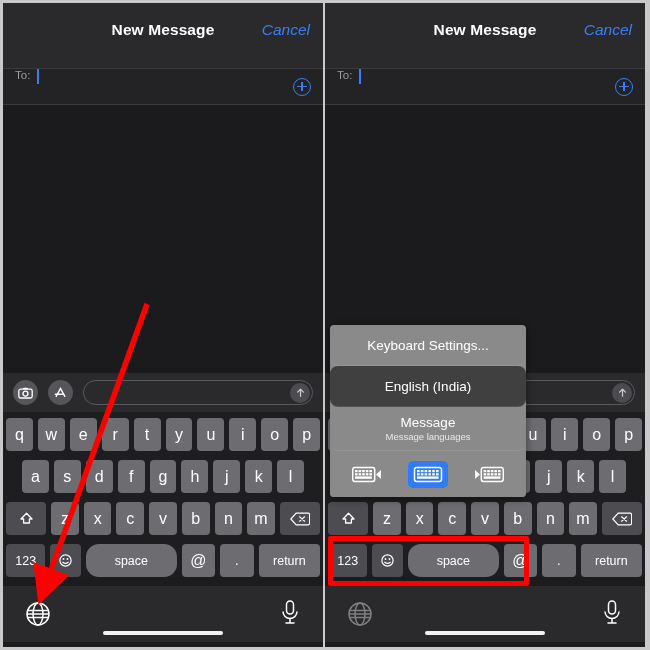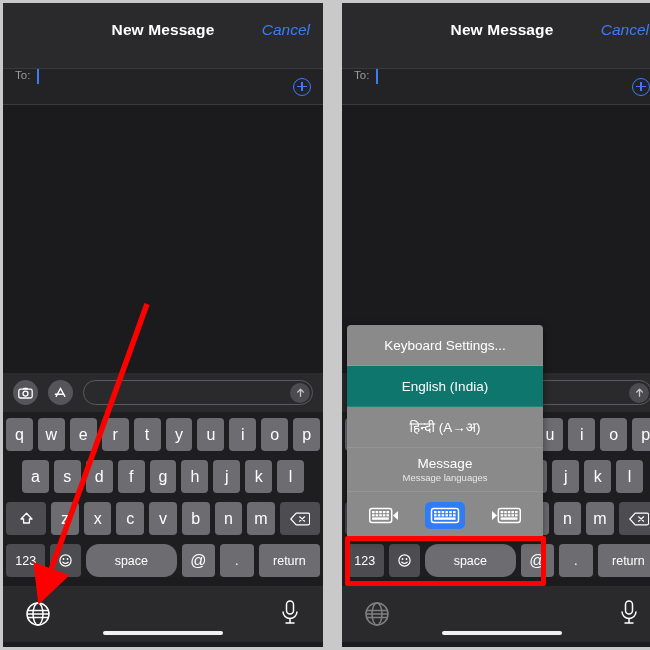--- a/index.html
+++ b/index.html
@@ -7,21 +7,21 @@
     width: 650px; height: 650px;
     background: #c8c8c8;
     font-family: "Liberation Sans", sans-serif;
     overflow: hidden;
   }
   .stage {
     position: relative;
     width: 650px; height: 650px;
     background: #c9c9c9;
     display: flex;
-    gap: 19px;
+    gap: 2px;
     padding: 3px 2px 3px 3px;
   }
   .panel {
     position: relative;
     width: 320px; height: 644px;
     background: #1c1c1e;
     overflow: hidden;
     flex: 0 0 320px;
   }
 
@@ -184,22 +184,23 @@
   }
   .pop-item {
     height: 41px;
     display: flex;
     flex-direction: column;
     align-items: center;
     justify-content: center;
     color: #fff;
     font-size: 13.5px;
     border-bottom: 1px solid rgba(255,255,255,.10);
-  }
-  .pop-item.sel { background: #0f766e; }
+    border-radius: 8px;
+  }
+  .pop-item.sel { background: #404040; }
   .pop-item.tall { height: 44px; }
   .pop-sub { font-size: 9.5px; color: #e8e8e8; margin-top: 1px; }
   .pop-layouts {
     display: flex;
     align-items: center;
     justify-content: space-around;
     height: 46px;
     background: #8a8a8a;
     padding: 0 6px;
   }
@@ -476,23 +477,20 @@
       </span>
       <span class="home-ind"></span>
     </div>
 
     <div class="popup">
       <div class="pop-item">
         <span>Keyboard Settings...</span>
       </div>
       <div class="pop-item sel">
         <span>English (India)</span>
-      </div>
-      <div class="pop-item">
-        <span>हिन्दी (A→अ)</span>
       </div>
       <div class="pop-item tall">
         <span>Message</span>
         <span class="pop-sub">Message languages</span>
       </div>
       <div class="pop-layouts">
         <span class="lay-btn">
           <svg width="30" height="17" viewBox="0 0 30 17">
             <rect x="0.7" y="1.5" width="22" height="14" rx="2.2" fill="none" stroke="#fff" stroke-width="1.5"></rect>
             <g fill="#fff">

